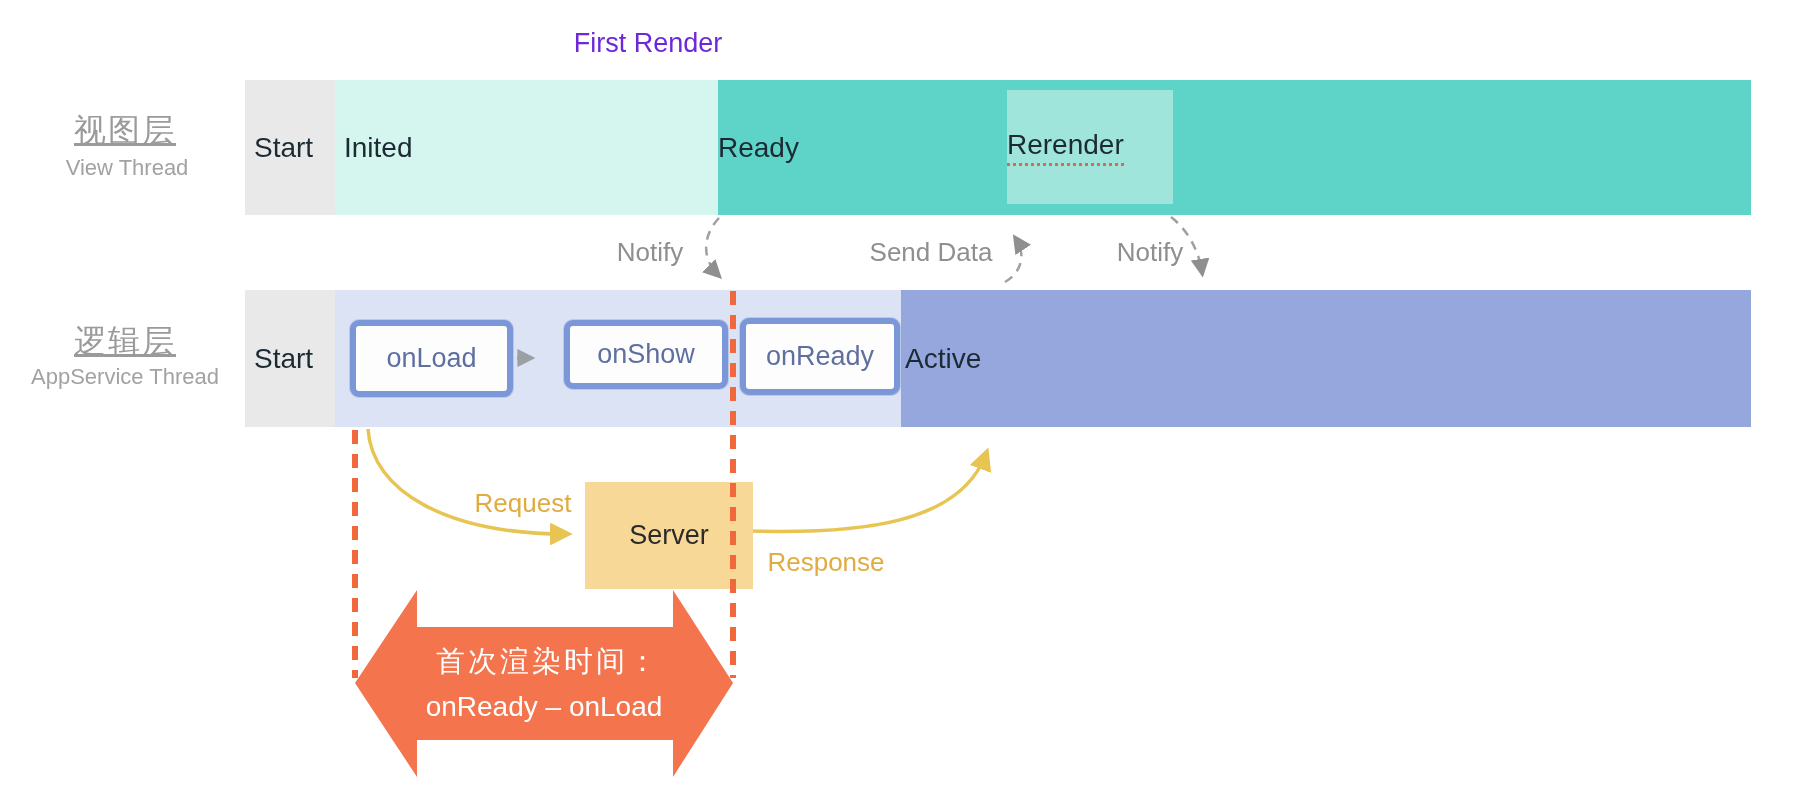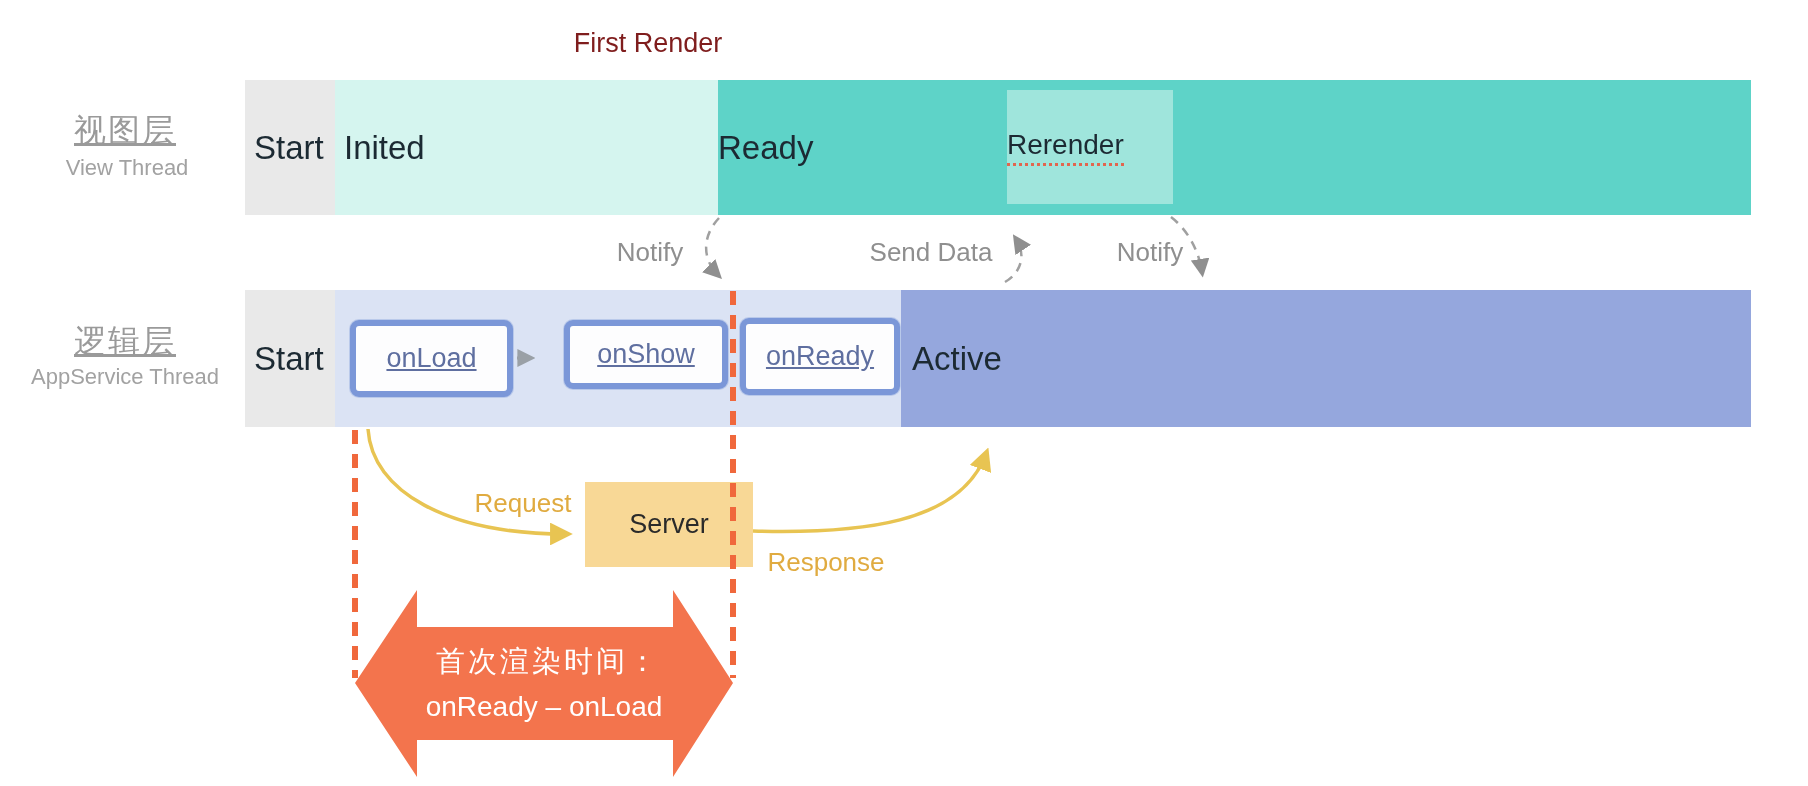--- a/index.html
+++ b/index.html
@@ -13,25 +13,25 @@
   }
   .abs{position:absolute;}
   .center-anchor{transform:translate(-50%,-50%);white-space:nowrap;}
 
   
   .side-label-zh{font-size:32px;color:#9a9a9a;letter-spacing:2px;text-decoration:underline;}
   .side-label-en{font-size:22px;color:#a2a2a2;}
 
   
   .annot{font-size:26px;color:#8f8f8f;}
-  .first-render{font-size:27px;color:#7f1d1d;}
+  .first-render{font-size:27px;color:#6d28d9;}
 
   
   .bar-seg{position:absolute;display:flex;align-items:center;box-sizing:border-box;}
-  .bar-seg .seg-label{font-size:33px;color:#1c2a33;}
+  .bar-seg .seg-label{font-size:28px;color:#1c2a33;}
   .seg-start{background:#e9e9e9;}
   .seg-inited{background:#d5f5ef;}
   .seg-ready{background:#5ed3c8;}
   .seg-lavender{background:#dbe3f4;}
   .seg-active{background:#95a7dd;}
 
   .rerender-box{
     position:absolute;background:#9fe5dc;
     display:flex;align-items:center;
   }
@@ -41,21 +41,21 @@
   }
 
   
   .life-box{
     position:absolute;box-sizing:border-box;
     background:#fdfdfe;
     border:6px solid #7b97d8;border-radius:9px;
     display:flex;align-items:center;justify-content:center;
     box-shadow:0 0 0 1px rgba(123,151,216,.35);
   }
-  .life-box .life-label{font-size:27px;color:#5f6fa0;text-decoration:underline;}
+  .life-box .life-label{font-size:27px;color:#5f6fa0;}
 
   
   .server-box{
     position:absolute;background:#f8d896;
     display:flex;align-items:center;justify-content:center;
   }
   .server-box .server-label{font-size:27px;color:#2a2a2a;}
   .gold-label{font-size:26px;color:#e0ab40;}
 
   
@@ -92,34 +92,34 @@
 
   <div class="abs center-anchor annot text-layer" style="left:650px;top:252px;">Notify</div>
   <div class="abs center-anchor annot text-layer" style="left:931px;top:252px;">Send Data</div>
   <div class="abs center-anchor annot text-layer" style="left:1150px;top:252px;">Notify</div>
 
   <div class="bar-seg seg-start" style="left:245px;top:290px;width:90px;height:137px;">
     <span class="seg-label" style="padding-left:9px;">Start</span>
   </div>
   <div class="bar-seg seg-lavender" style="left:335px;top:290px;width:566px;height:137px;"></div>
   <div class="bar-seg seg-active" style="left:901px;top:290px;width:850px;height:137px;">
-    <span class="seg-label" style="padding-left:11px;">Active</span>
+    <span class="seg-label" style="padding-left:4px;">Active</span>
   </div>
 
   <div class="life-box" style="left:350px;top:320px;width:163px;height:77px;">
     <span class="life-label">onLoad</span>
   </div>
   <div class="life-box" style="left:564px;top:320px;width:164px;height:69px;">
     <span class="life-label">onShow</span>
   </div>
   <div class="life-box" style="left:740px;top:318px;width:160px;height:77px;">
     <span class="life-label">onReady</span>
   </div>
 
-  <div class="server-box" style="left:585px;top:482px;width:168px;height:85px;">
+  <div class="server-box" style="left:585px;top:482px;width:168px;height:107px;">
     <span class="server-label">Server</span>
   </div>
   <div class="abs center-anchor gold-label text-layer" style="left:523px;top:503px;">Request</div>
   <div class="abs center-anchor gold-label text-layer" style="left:826px;top:562px;text-align:center;">Response</div>
 
   <div class="abs center-anchor metric-line1" style="left:548px;top:662px;z-index:11;">首次渲染时间：</div>
   <div class="abs center-anchor metric-line2" style="left:544px;top:707px;z-index:11;">onReady – onLoad</div>
 
   <svg class="overlay" width="1808" height="786" viewBox="0 0 1808 786">
     <defs>

